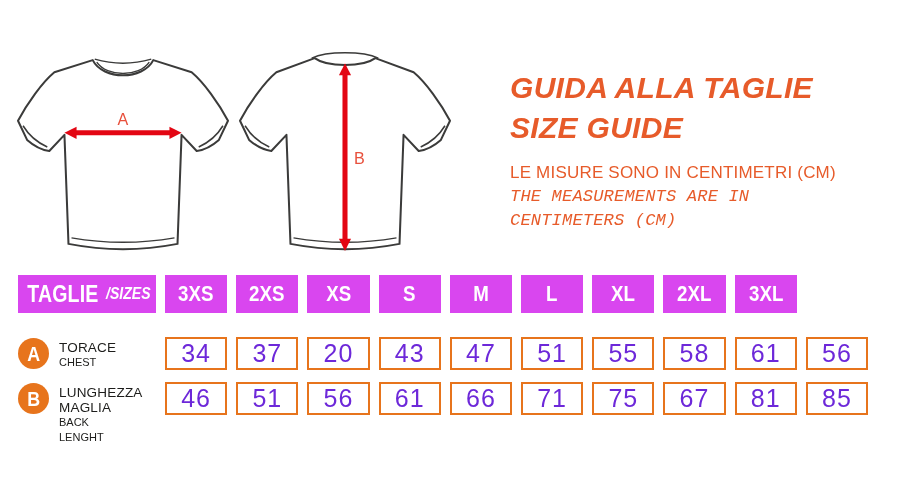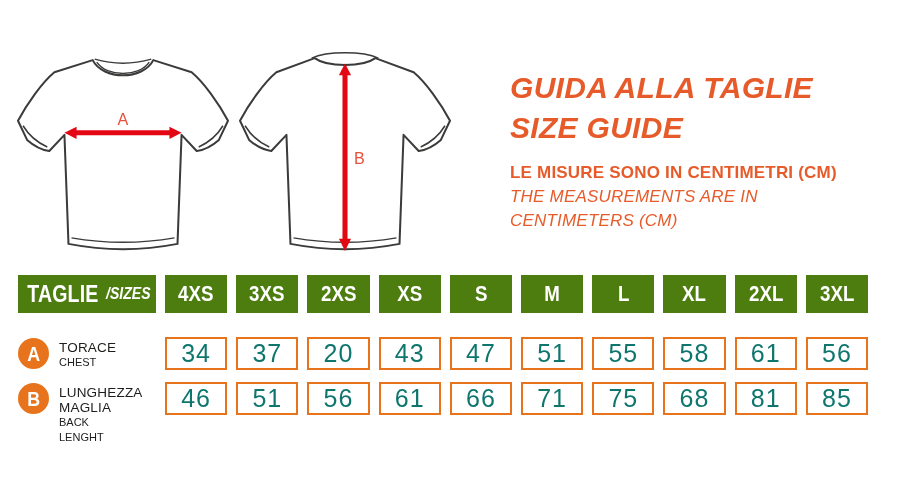--- a/index.html
+++ b/index.html
@@ -8,37 +8,37 @@
 
   
   .shirt{position:absolute;top:46px;width:222px;height:212px;}
   .shirt svg{width:100%;height:100%;display:block;}
   .shirt-front{left:12px;}
   .shirt-back{left:234px;}
 
   
   .heading{position:absolute;left:510px;top:68px;width:384px;color:#e75b2a;}
   .title{font-size:30px;line-height:40px;font-weight:bold;font-style:italic;letter-spacing:.3px;}
-  .sub-it{margin-top:13px;font-size:17px;font-weight:bold;line-height:24px;letter-spacing:.2px;}
-  .sub-en{font-size:17px;font-style:italic;line-height:24px;letter-spacing:.2px;}
+  .sub-it{margin-top:13px;font-size:17px;font-weight:normal;line-height:24px;letter-spacing:.2px;}
+  .sub-en{font-size:17px;font-style:italic;line-height:24px;letter-spacing:.2px;font-family:Liberation Mono, monospace;}
 
   
   .grid{position:absolute;left:18px;width:850px;display:grid;
         grid-template-columns:138px repeat(10,1fr);column-gap:9px;}
   .thead{top:275px;grid-auto-rows:38px;}
   .tbody{top:337px;grid-auto-rows:33px;row-gap:12px;}
 
-  .taglie-box,.size-box{background:#4d7c0f;color:#fff;display:flex;align-items:center;
+  .taglie-box,.size-box{background:#d946ef;color:#fff;display:flex;align-items:center;
         justify-content:center;}
   .t-it{font-size:23px;font-weight:bold;transform:scaleX(.85);letter-spacing:.2px;}
   .t-en{font-size:16px;font-style:italic;font-weight:bold;transform:scaleX(.88);margin-left:-2px;}
   .size-box .cond{font-size:22px;font-weight:bold;transform:scaleX(.85);}
 
   .val-box{border:2px solid #e7741c;background:#fff;display:flex;align-items:center;
-        justify-content:center;font-size:25px;color:#0f766e;letter-spacing:1px;}
+        justify-content:center;font-size:25px;color:#6d28d9;letter-spacing:1px;}
 
   .row-label{display:flex;gap:10px;align-items:flex-start;overflow:visible;}
   .letter-circle{flex:0 0 31px;width:31px;height:31px;margin-top:1px;border-radius:50%;
         background:#e7741c;color:#fff;display:flex;align-items:center;justify-content:center;}
   .letter-circle span{font-size:21px;font-weight:bold;transform:scaleX(.85);}
   .row-label-text{padding-top:3px;color:#1d1d1b;}
   .lbl-it{font-size:13.5px;font-weight:normal;line-height:15px;letter-spacing:.2px;max-width:96px;}
   .lbl-en{font-size:11px;line-height:15px;max-width:70px;}
 </style>
 </head>
@@ -90,23 +90,20 @@
     <div class="sub-en">THE MEASUREMENTS ARE IN</div>
     <div class="sub-en">CENTIMETERS (CM)</div>
   </div>
 
   <div class="grid thead" id="size-table-header">
     <div class="taglie-box">
       <span class="t-it">TAGLIE</span>
       <span class="t-en">/SIZES</span>
     </div>
 
-  <div class="size-box">
-        <span class="cond">4XS</span>
-      </div>
       <div class="size-box">
         <span class="cond">3XS</span>
       </div>
       <div class="size-box">
         <span class="cond">2XS</span>
       </div>
       <div class="size-box">
         <span class="cond">XS</span>
       </div>
       <div class="size-box">
@@ -159,18 +156,18 @@
           <div class="lbl-en">BACK LENGHT</div>
         </div>
       </div>
       <div class="val-box">46</div>
       <div class="val-box">51</div>
       <div class="val-box">56</div>
       <div class="val-box">61</div>
       <div class="val-box">66</div>
       <div class="val-box">71</div>
       <div class="val-box">75</div>
-      <div class="val-box">68</div>
+      <div class="val-box">67</div>
       <div class="val-box">81</div>
       <div class="val-box">85</div>
     </div>
 
 </div>
 
 </body></html>

